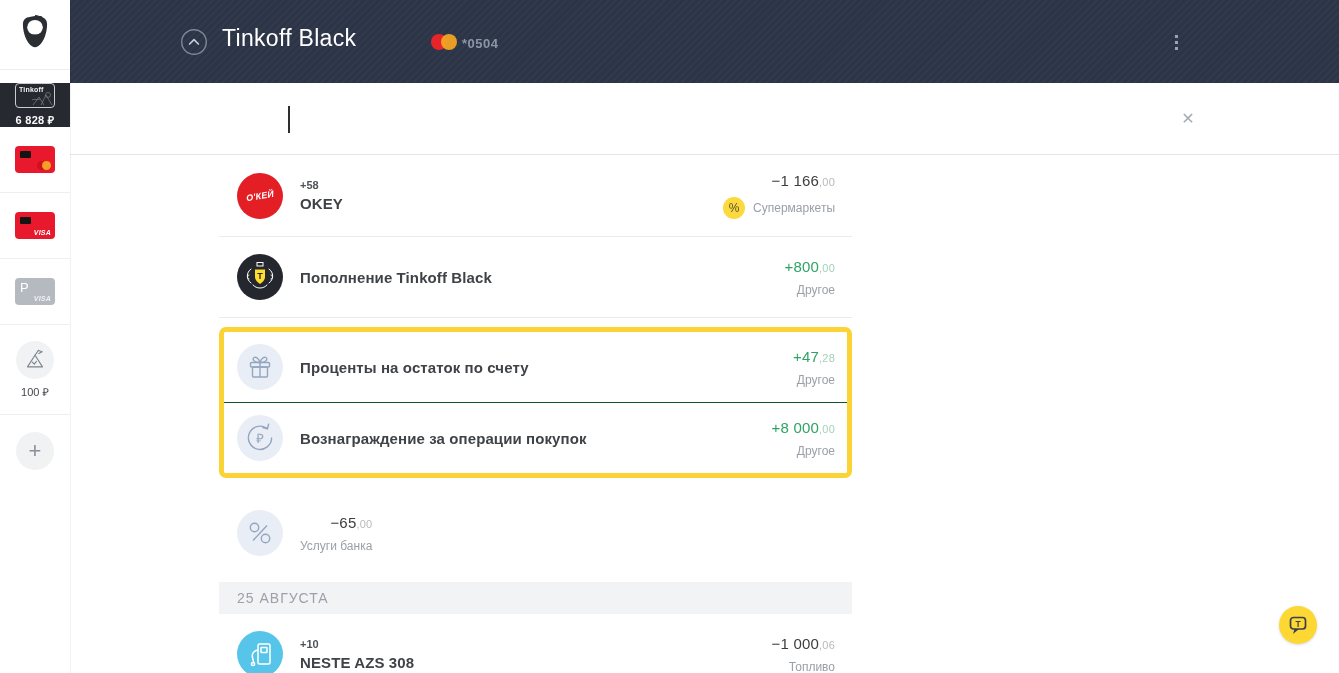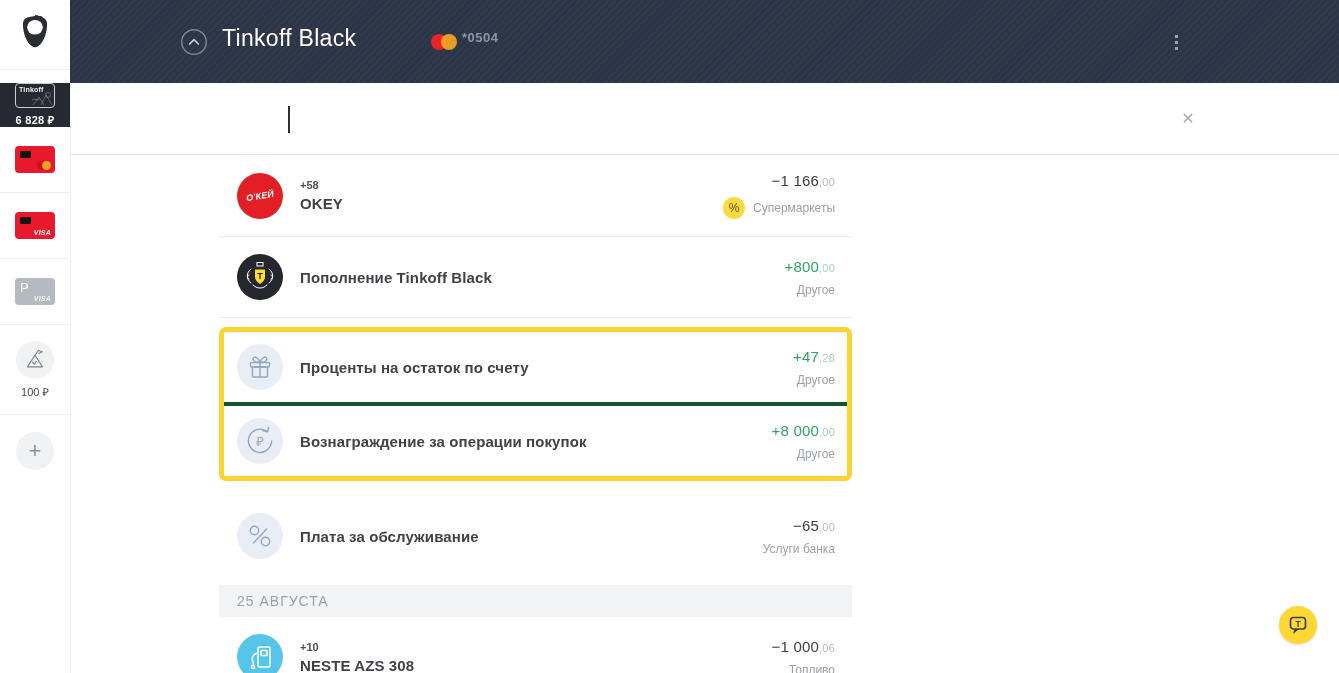--- a/index.html
+++ b/index.html
@@ -35,21 +35,21 @@
 
   
   .topbar { position:absolute; left:70px; top:0; right:0; height:83px; background:#2c3447; z-index:4; }
   .topbar::after { content:""; position:absolute; inset:0; background:repeating-linear-gradient(135deg, rgba(255,255,255,.025) 0 2px, transparent 2px 5px); pointer-events:none; }
   .collapse-btn { position:absolute; left:110px; top:28px; width:28px; height:28px; background:transparent; border:none; cursor:pointer; z-index:2; }
   .topbar-title { position:absolute; left:152px; top:25px; color:#fff; font-size:23px; font-weight:400; letter-spacing:.3px; z-index:2; }
   .mc-logo { position:absolute; left:361px; top:34px; display:flex; z-index:2; }
   .mc-logo i { width:16px; height:16px; border-radius:50%; display:block; }
   .mc-logo i.r { background:#e8242b; }
   .mc-logo i.o { background:#f5a623; margin-left:-6px; opacity:.93; }
-  .card-mask { position:absolute; left:392px; top:30px; color:#8d95a5; font-size:13px; font-weight:bold; letter-spacing:.5px; z-index:2; }
+  .card-mask { position:absolute; left:392px; top:36px; color:#8d95a5; font-size:13px; font-weight:bold; letter-spacing:.5px; z-index:2; }
   .kebab-btn { position:absolute; left:1096px; top:30px; width:20px; height:24px; background:transparent; border:none; cursor:pointer; z-index:2; }
   .kebab-btn span { display:block; width:3px; height:3px; background:#9aa3b0; margin:3px auto; }
 
   
   .searchbar { position:absolute; left:70px; top:83px; right:0; height:72px; background:#fff; border-bottom:1px solid #e4e4e6; z-index:3; }
   .search-input { position:absolute; left:149px; top:0; width:900px; height:100%; cursor:text; }
   .caret { position:absolute; left:69px; top:23px; width:2px; height:27px; background:#2e2e2e; animation:blink 1.1s steps(1) infinite; }
   @keyframes blink { 50% { opacity:0; } }
   .search-close { position:absolute; left:1104px; top:22px; width:28px; height:28px; border:none; background:transparent; color:#a5abb5; font-size:16px; font-weight:300; cursor:pointer; line-height:28px; text-align:center; }
 
@@ -72,21 +72,21 @@
   .amount .cents { font-size:11px; }
   .amount.neg { color:#3d3d3d; }
   .amount.neg .cents { color:#b9b9b9; }
   .amount.pos { color:#2fa364; }
   .amount.pos .cents { color:#a4d2b8; }
   .cat-line { display:flex; align-items:center; justify-content:flex-end; gap:8px; margin-top:8px; }
   .category { font-size:12px; color:#9aa0a8; }
   .pct-badge { width:22px; height:22px; border-radius:50%; background:#fcd93c; color:#565139; font-size:12px; display:inline-flex; align-items:center; justify-content:center; }
   .highlight { border:5px solid #fbd335; border-radius:7px; margin:9px 0 10px; overflow:hidden; background:#fff; }
   .highlight .txn { padding:12px 12px 12px 13px; }
-  .highlight .txn.divided { border-bottom:4px solid #14532d; }
+  .highlight .txn.divided { border-bottom:1px solid #14532d; }
   .date-sep { height:32px; line-height:32px; background:#f2f3f5; color:#9ba1aa; font-size:14px; letter-spacing:1px; padding:0 18px; margin-top:4px; }
 
   
   .chat-fab { position:absolute; left:1279px; top:606px; width:38px; height:38px; border-radius:50%; background:#fdd835; border:none; cursor:pointer; display:flex; align-items:center; justify-content:center; z-index:7; box-shadow:0 1px 3px rgba(0,0,0,.15); }
 </style>
 </head>
 <body>
 
 <div class="app">
 
@@ -281,23 +281,20 @@
     <div class="txn tall">
       <div class="txn-icon ic-light">
         <svg width="46" height="46" viewBox="0 0 46 46">
           <g stroke="#92a6c0" stroke-width="1.4" fill="none">
             <line x1="16" y1="30.5" x2="30" y2="15.5"></line>
             <circle cx="17.5" cy="17.5" r="4.2"></circle>
             <circle cx="28.5" cy="28.5" r="4.2"></circle>
           </g>
         </svg>
       </div>
-      <div class="txn-main">
-        <div class="txn-name">Плата за обслуживание</div>
-      </div>
       <div class="txn-right">
         <div class="amount neg"><span>−65</span><span class="cents">,00</span></div>
         <div class="cat-line">
             <span class="category">Услуги банка</span>
           </div>
       </div>
     </div>
 
     <div class="date-sep">25 АВГУСТА</div>
 

